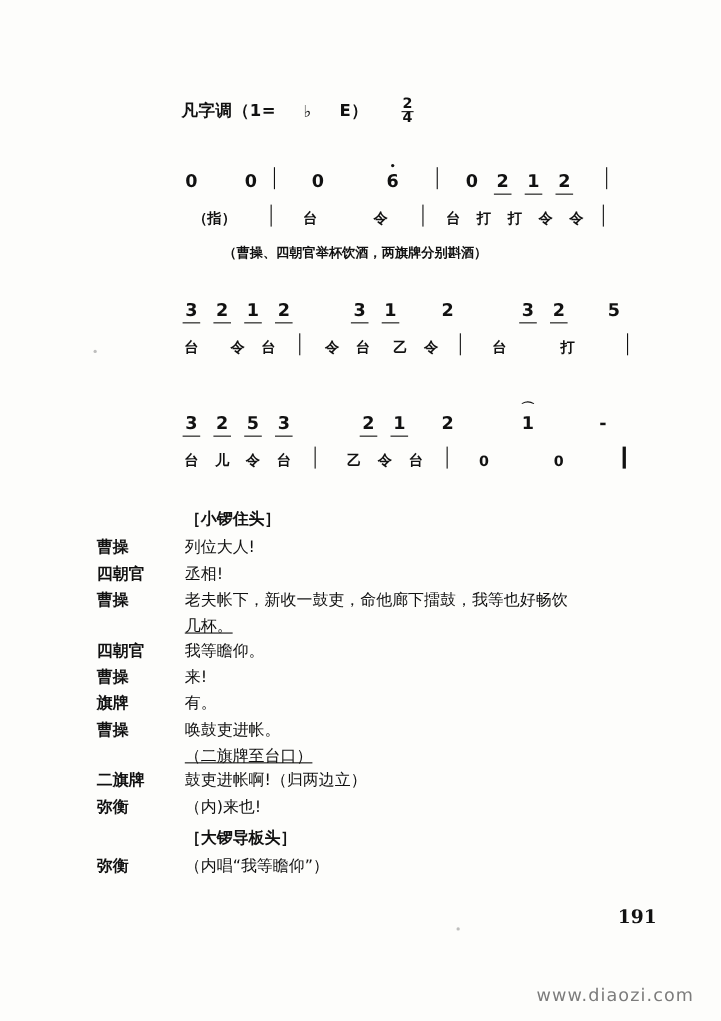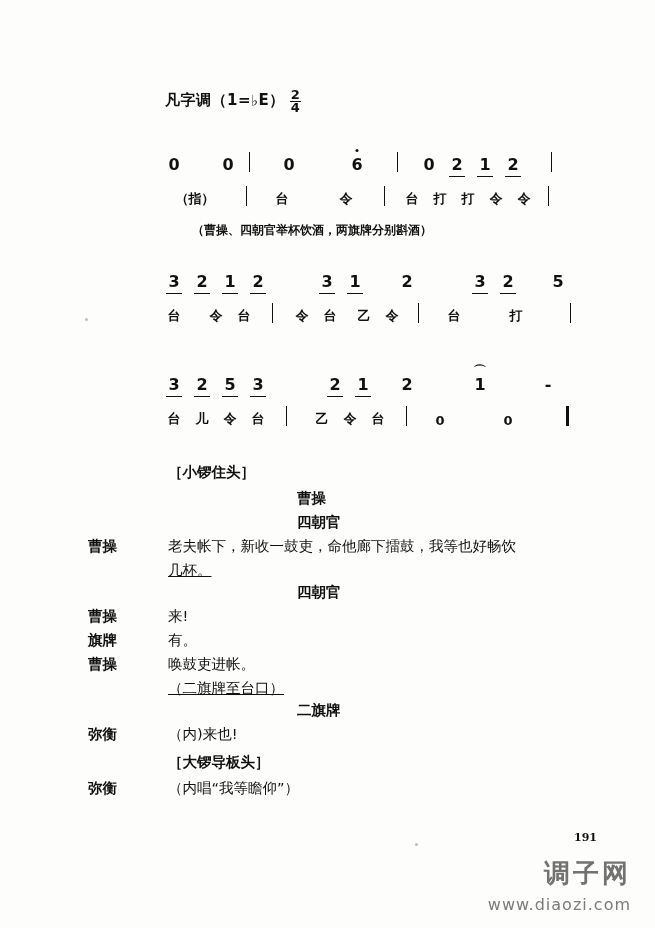--- a/index.html
+++ b/index.html
@@ -25,20 +25,21 @@
   .keyline {
     position: absolute;
     left: 165px;
     top: 88px;
     font-size: 15px;
     font-weight: bold;
     letter-spacing: 0.5px;
     display: flex;
     align-items: center;
     white-space: nowrap;
+    gap: 25px;
   }
   .keyline .frac {
     display: inline-flex;
     flex-direction: column;
     align-items: center;
     line-height: 0.95;
     font-size: 13px;
     margin-left: 5px;
     position: relative;
     top: 1px;
@@ -148,21 +149,21 @@
     font-weight: bold;
     margin: 6px 0 4px 80px;
   }
   .contline { margin-left: 80px; text-decoration: underline; }
 
   
   .pagenum {
     position: absolute;
     right: 58px;
     bottom: 84px;
-    font-size: 11px;
+    font-size: 17px;
     font-weight: bold;
     font-family: "DejaVu Serif", serif;
     margin-top: 44px;
   }
 
   
   .wm {
     position: absolute;
     right: 24px;
     bottom: 14px;
@@ -228,21 +229,21 @@
       <span class="bar" style="margin-left:24px"></span>
       <span class="pcell" style="margin-left:6px">台</span>
       <span class="pcell">打</span>
       <span class="pcell">打</span>
       <span class="pcell">令</span>
       <span class="pcell">令</span>
       <span class="bar" style="margin-left:10px"></span>
     </div>
   </div>
 
-  <div class="stage-note" style="left:192px; top:222px;">（曹操、四朝官举杯饮酒，两旗牌分别斟酒）</div>
+  <div class="stage-note" style="left:203px; top:222px;">（曹操、四朝官举杯饮酒，两旗牌分别斟酒）</div>
 
   <div class="staff" style="top:265px;">
     <div class="row pitch">
       <span class="note u1">3</span>
       <span class="note u1">2</span>
       <span class="note u1">1</span>
       <span class="note u1">2</span>
       <span class="bar" style="margin-left:22px"></span>
       <span class="note u1" style="margin-left:12px">3</span>
       <span class="note u1">1</span>
@@ -299,34 +300,37 @@
       <span class="bar thick" style="margin-left:44px"></span>
     </div>
   </div>
 
   <div class="dialogue">
 
     <div class="marker">［小锣住头］</div>
 
     <div class="cue">
       <span class="who">曹操</span>
+      <span class="what">列位大人!</span>
     </div>
 
     <div class="cue">
       <span class="who">四朝官</span>
+      <span class="what">丞相!</span>
     </div>
 
     <div class="cue">
       <span class="who">曹操</span>
       <span class="what">老夫帐下，新收一鼓吏，命他廊下擂鼓，我等也好畅饮</span>
     </div>
     <div class="contline">几杯。</div>
 
     <div class="cue">
       <span class="who">四朝官</span>
+      <span class="what">我等瞻仰。</span>
     </div>
 
     <div class="cue">
       <span class="who">曹操</span>
       <span class="what">来!</span>
     </div>
 
     <div class="cue">
       <span class="who">旗牌</span>
       <span class="what">有。</span>
@@ -334,39 +338,39 @@
 
     <div class="cue">
       <span class="who">曹操</span>
       <span class="what">唤鼓吏进帐。</span>
     </div>
 
     <div class="contline">（二旗牌至台口）</div>
 
     <div class="cue">
       <span class="who solo">二旗牌</span>
+      <span class="what">鼓吏进帐啊!（归两边立）</span>
     </div>
 
     <div class="cue">
       <span class="who">弥衡</span>
       <span class="what">（内)来也!</span>
     </div>
 
     <div class="marker">［大锣导板头］</div>
 
     <div class="cue">
       <span class="who">弥衡</span>
       <span class="what">（内唱“我等瞻仰”）</span>
     </div>
 
   </div>
 
   <div class="pagenum">191</div>
 
   <div class="wm">
-    <div class="wm-main">调子网</div>
     <div class="wm-url">www.diaozi.com</div>
   </div>
 
   <div class="speck" style="left:85px; top:318px;"></div>
   <div class="speck" style="left:415px; top:843px;"></div>
 
 </div>
 
 </body></html>

